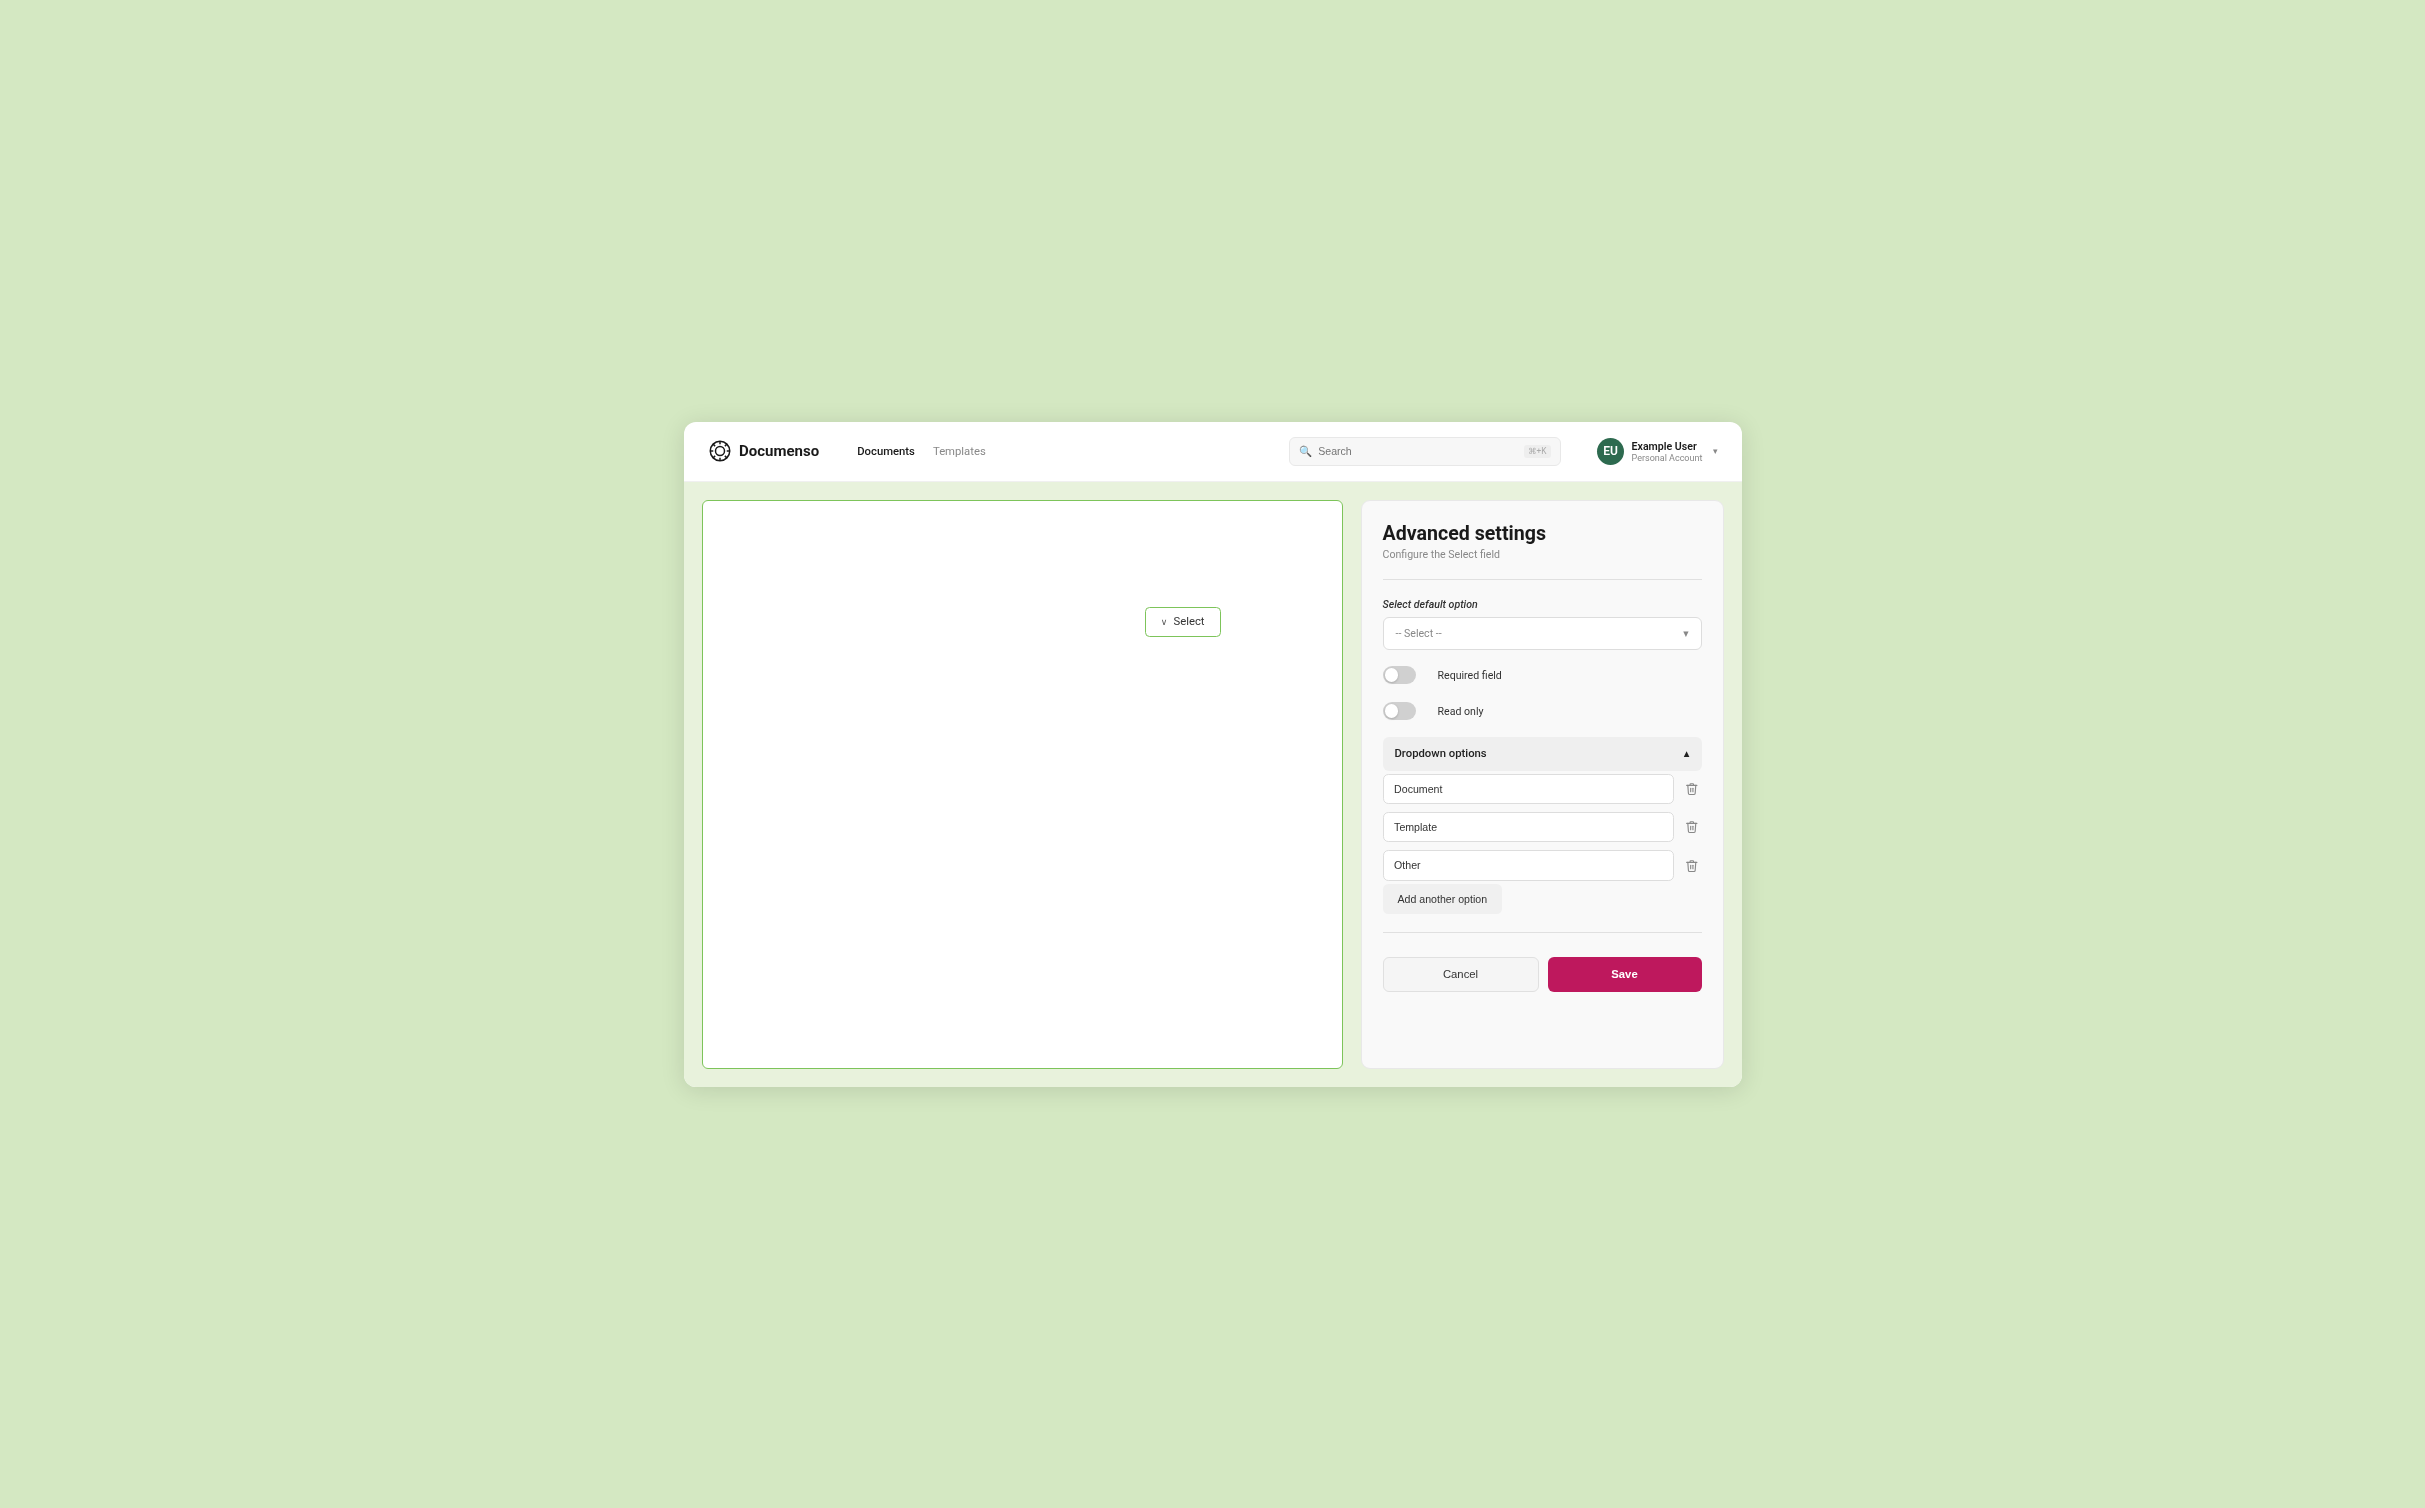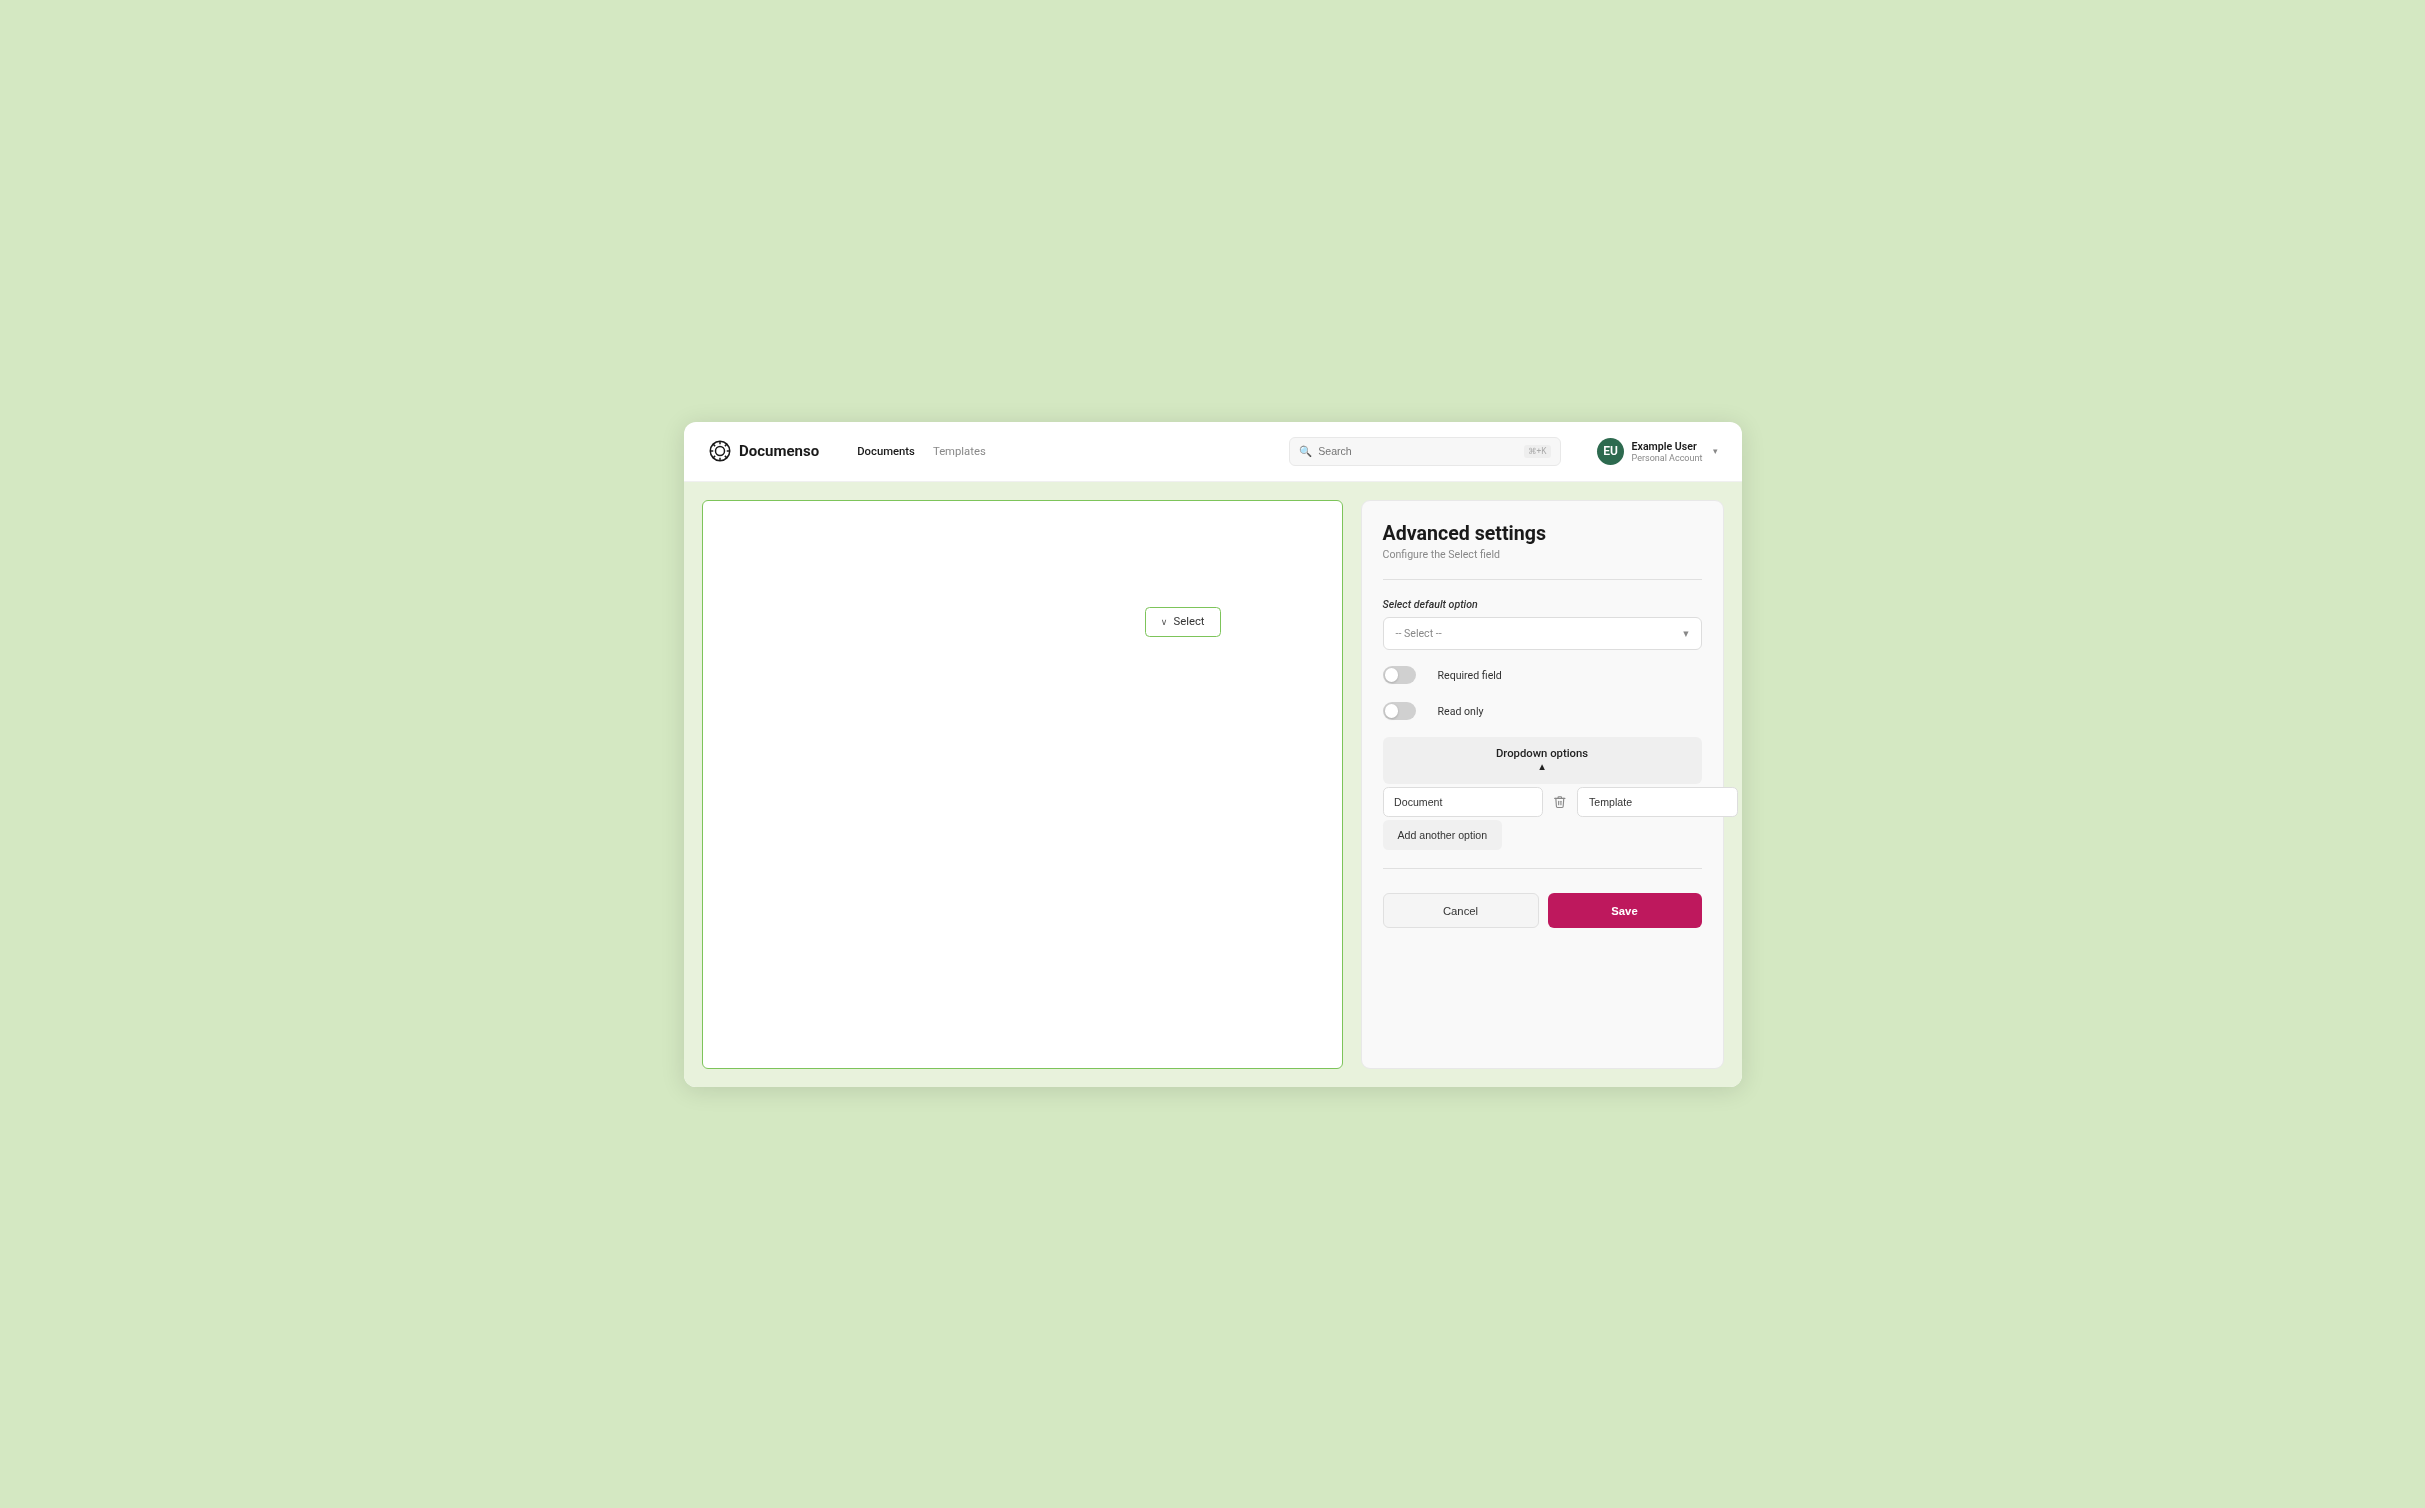--- a/index.html
+++ b/index.html
@@ -235,25 +235,24 @@
       background: #efefef;
       border-radius: 6px;
       padding: 10.6px 12px;
       display: flex;
       align-items: center;
       justify-content: space-between;
       cursor: pointer;
       font-size: 11.3px;
       font-weight: 500;
       color: #222;
+    }
+    .options-list {
+      display: flex;
       flex-direction: column;
-    }
-    .options-list {
-      display: flex;
-      flex-direction: row;
       gap: 7.6px;
       margin-top: 3px;
     }
     .option-row {
       display: flex;
       align-items: center;
       gap: 7.6px;
     }
     .option-input {
       flex: 1;

